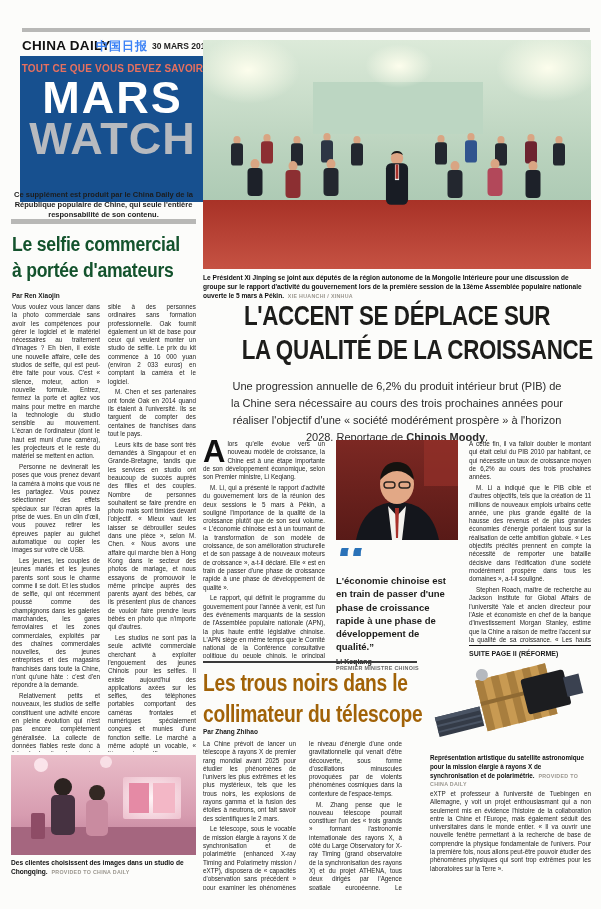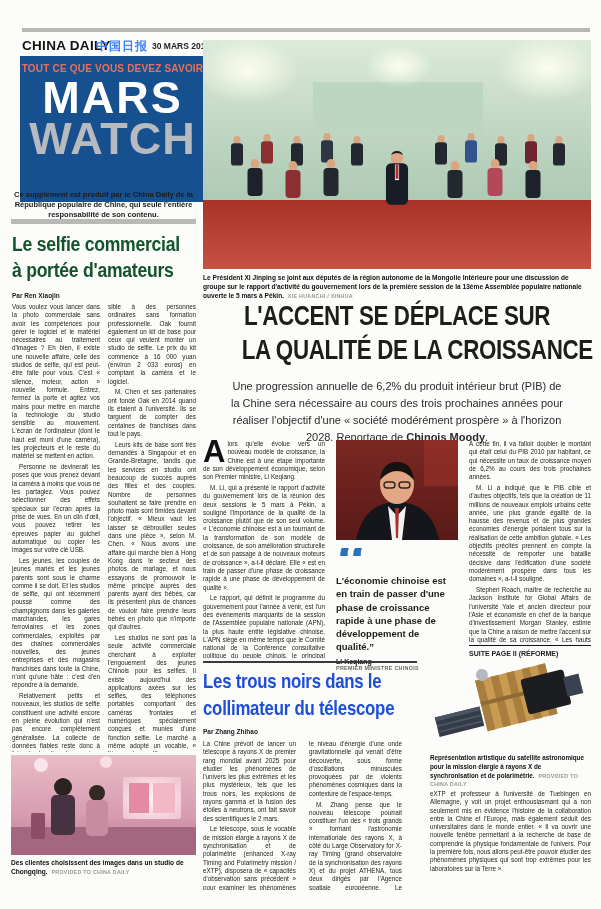--- a/index.html
+++ b/index.html
@@ -17,21 +17,21 @@
   .tagline{font-size:10px;font-weight:800;color:#e8705e;letter-spacing:.2px;margin-top:7px;}
   .mtitle1{font-size:45px;font-weight:800;color:#ffffff;line-height:.92;letter-spacing:2px;margin-top:3px;}
   .mtitle2{font-size:45px;font-weight:800;color:#b7babf;line-height:.95;letter-spacing:1px;}
   .disclaimer{font-size:7.5px;font-weight:bold;color:#1c1c1c;text-align:center;line-height:1.35;}
   
   .cond{display:inline-block;white-space:nowrap;transform-origin:0 50%;}
   .h-selfie{font-size:20px;font-weight:600;color:#14532d;line-height:1.3;letter-spacing:-.3px;}
   .h-selfie .cond{transform:scaleX(.88);}
   .h-main{font-size:28px;font-weight:800;color:#1d1d1b;line-height:1.22;text-align:center;letter-spacing:-.5px;}
   .h-main .cond{transform:scaleX(.8);transform-origin:50% 50%;display:block;}
-  .h-tel{font-size:21px;font-weight:600;color:#1d4ed8;line-height:1.28;letter-spacing:-.3px;}
+  .h-tel{font-size:24px;font-weight:600;color:#a16207;line-height:1.28;letter-spacing:-.3px;}
   .h-tel .cond{transform:scaleX(.8);}
   .byline{font-size:6.5px;font-weight:bold;color:#1a1a1a;}
   
   .bodytext{font-size:6.3px;line-height:1.32;text-align:justify;color:#1c1c1c;overflow:hidden;}
   .bodytext p{margin:0 0 2.5px 0;}
   .bodytext p+p{text-indent:7px;}
   .dropcap{float:left;font-size:31px;line-height:24px;font-weight:bold;padding-right:2px;color:#111;}
   .cap{font-size:6.6px;font-weight:bold;color:#0f0f0f;line-height:1.4;}
   .credit{font-size:5.3px;color:#9a968e;font-weight:bold;letter-spacing:.3px;margin-left:2px;}
   .standfirst{font-size:11px;line-height:1.55;text-align:center;color:#2b2b2b;}

